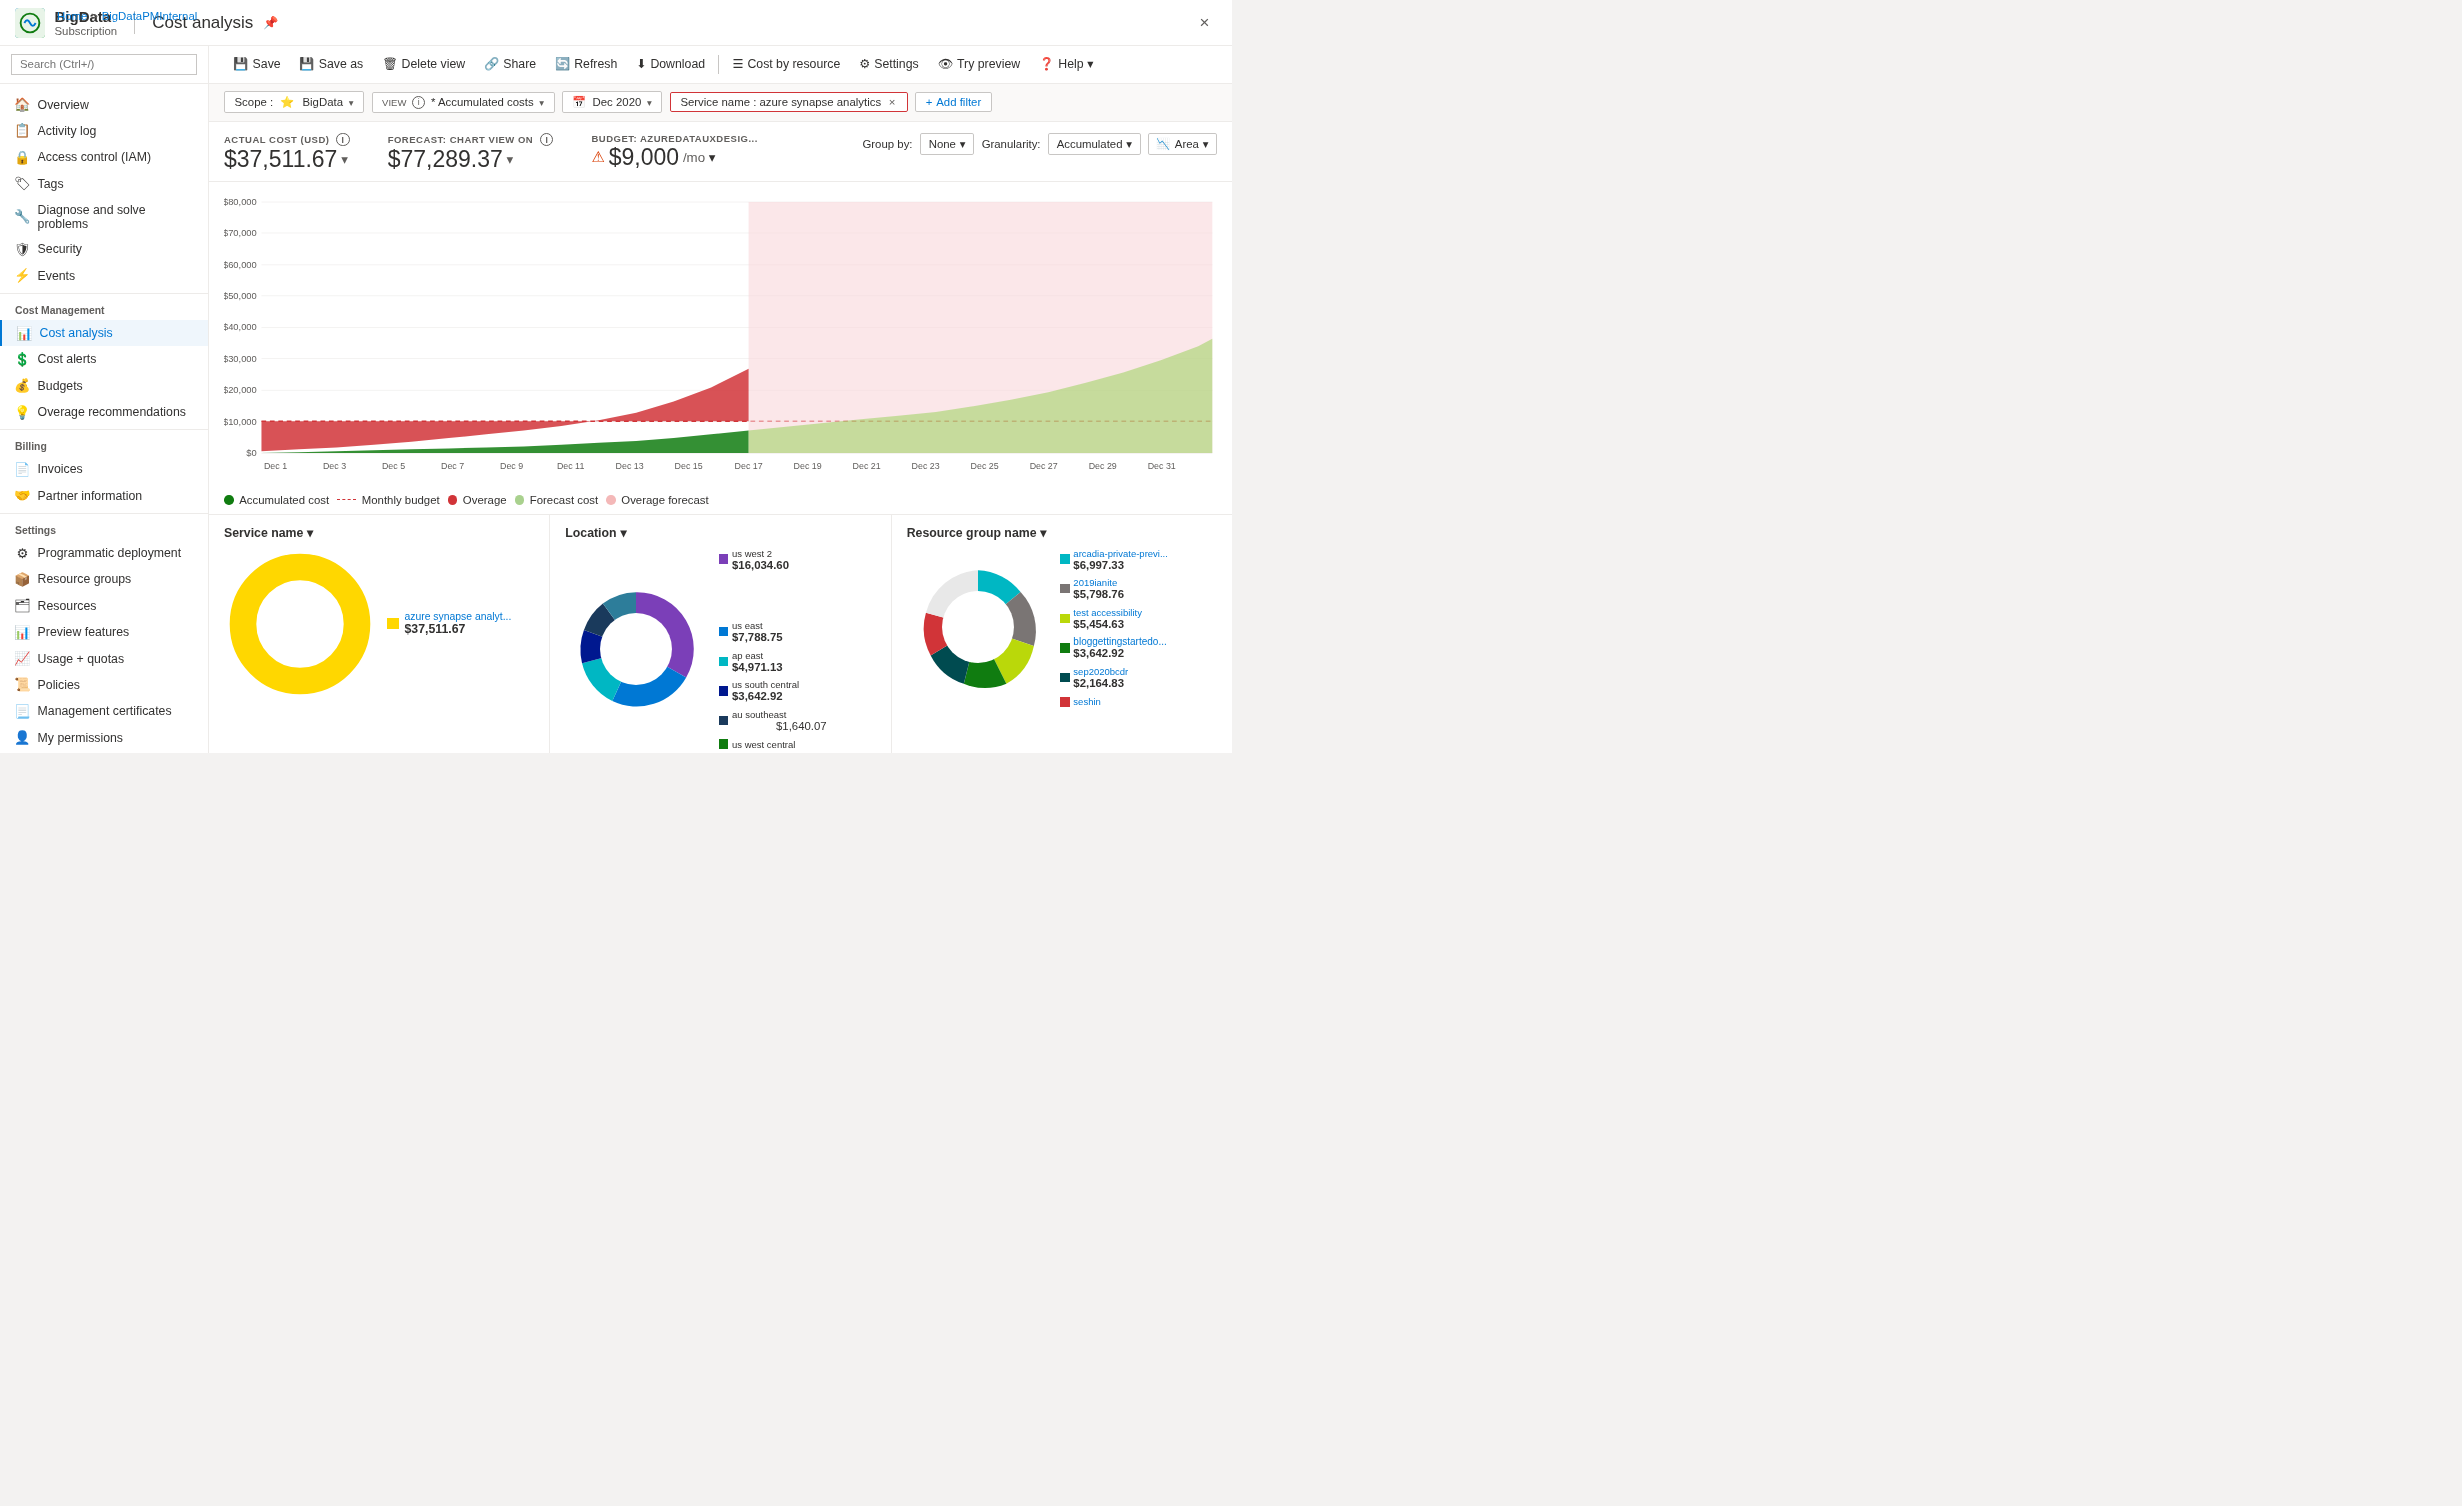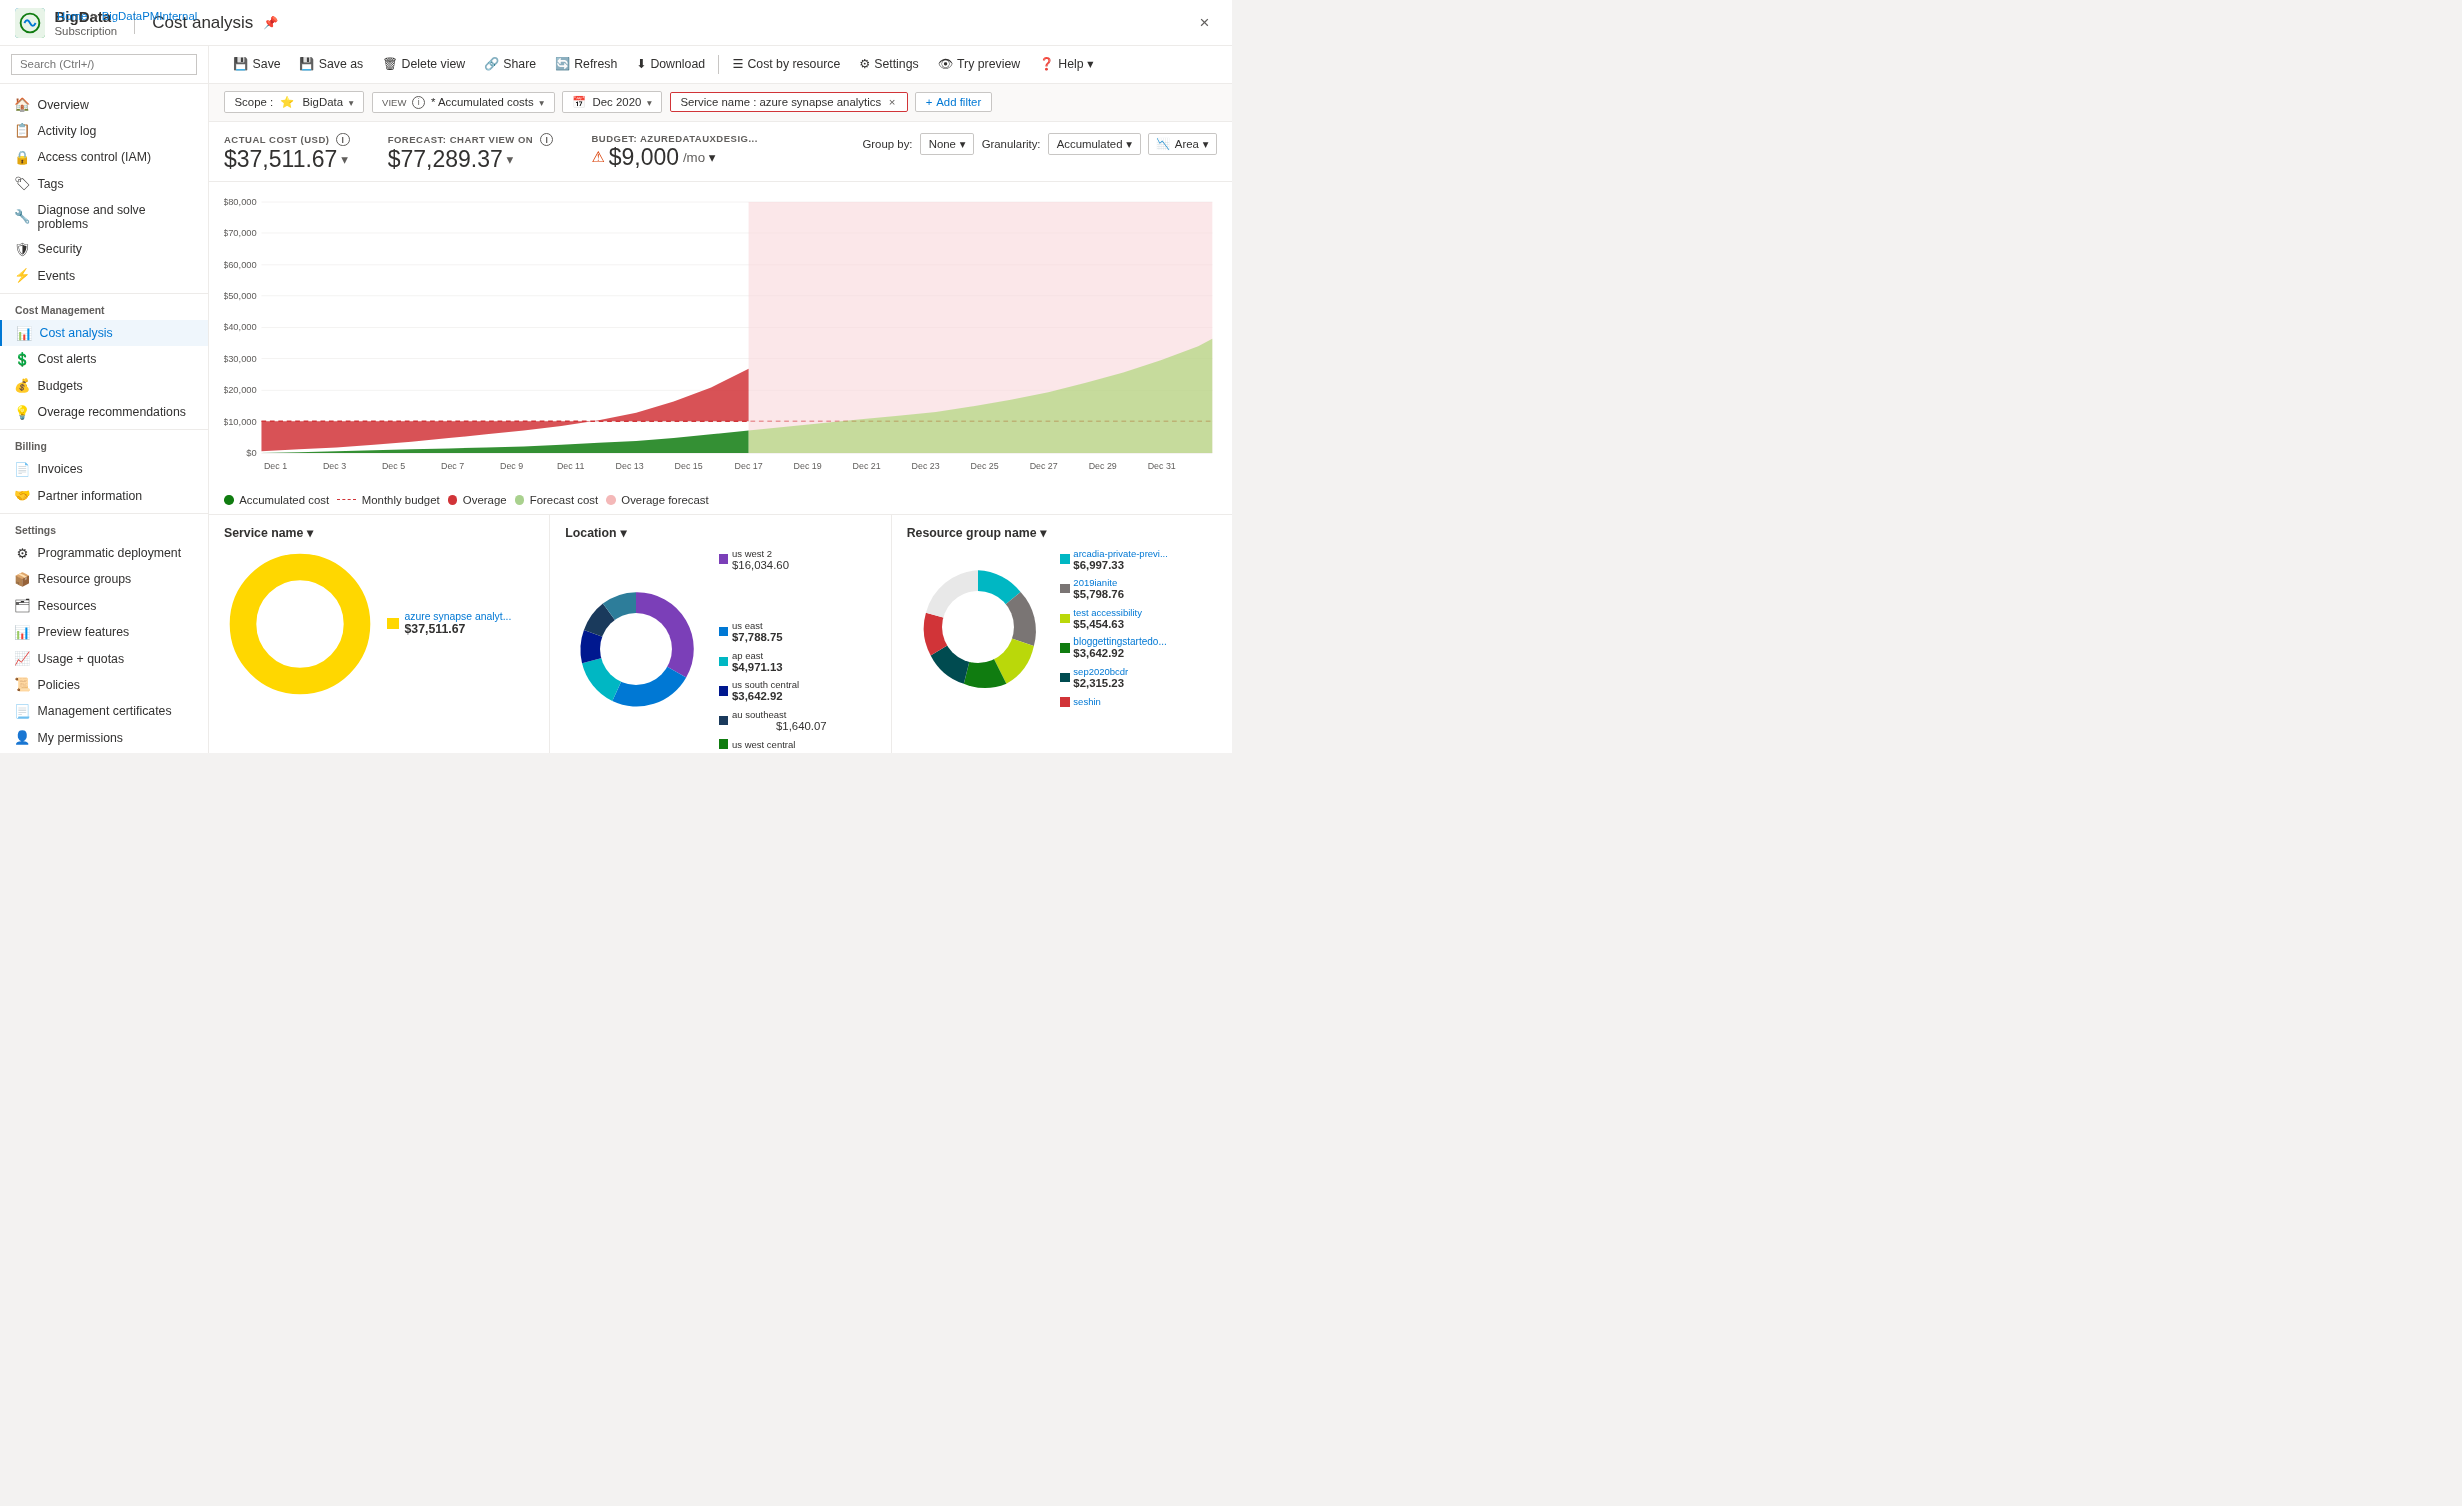--- a/index.html
+++ b/index.html
@@ -459,21 +459,21 @@
               <path d="M75,75 L20,55 A60,60 0 0,1 40,27 Z" fill="#1a3a5c"></path>
 
               <path d="M75,75 L40,27 A60,60 0 0,1 75,15 Z" fill="#2d7d9a"></path>
               <circle cx="75" cy="75" r="38" fill="white"></circle>
             </svg>
             <div class="donut-legend">
               <div style="display:flex;align-items:center;gap:3.8px;margin-bottom:2.8px;">
                 <div style="width:9.5px;height:9.5px;background:#7b3fb8;flex-shrink:0;"></div>
                 <div>
                   <div style="font-size:9.5px;color:#323130;">us west 2</div>
-                  <div style="font-size:11.4px;font-weight:400;">$16,034.60</div>
+                  <div style="font-size:11.4px;font-weight:700;">$16,034.60</div>
                 </div>
               </div>
               <div style="display:flex;align-items:center;gap:3.8px;margin-bottom:2.8px;margin-top:43px;">
                 <div style="width:9.5px;height:9.5px;background:#0078d4;flex-shrink:0;"></div>
                 <div>
                   <div style="font-size:9.5px;color:#323130;">us east</div>
                   <div style="font-size:11.4px;font-weight:600;">$7,788.75</div>
                 </div>
               </div>
               <div style="display:flex;align-items:center;gap:3.8px;margin-bottom:2.8px;">
@@ -555,21 +555,21 @@
                 <div style="width:9.5px;height:9.5px;background:#107c10;flex-shrink:0;"></div>
                 <div>
                   <div style="font-size:10px;color:#0078d4;">bloggettingstartedo...</div>
                   <div style="font-size:11.4px;font-weight:600;">$3,642.92</div>
                 </div>
               </div>
               <div style="display:flex;align-items:center;gap:3.8px;margin-bottom:2.8px;">
                 <div style="width:9.5px;height:9.5px;background:#004b50;flex-shrink:0;"></div>
                 <div>
                   <div style="font-size:9.5px;color:#0078d4;">sep2020bcdr</div>
-                  <div style="font-size:11.4px;font-weight:600;">$2,315.23</div>
+                  <div style="font-size:11.4px;font-weight:600;">$2,164.83</div>
                 </div>
               </div>
               <div style="display:flex;align-items:flex-end;gap:3.8px;">
                 <div style="width:9.5px;height:9.5px;background:#d13438;flex-shrink:0;"></div>
                 <div>
                   <div style="font-size:9.5px;color:#0078d4;">seshin</div>
                 </div>
               </div>
             </div>
           </div>

